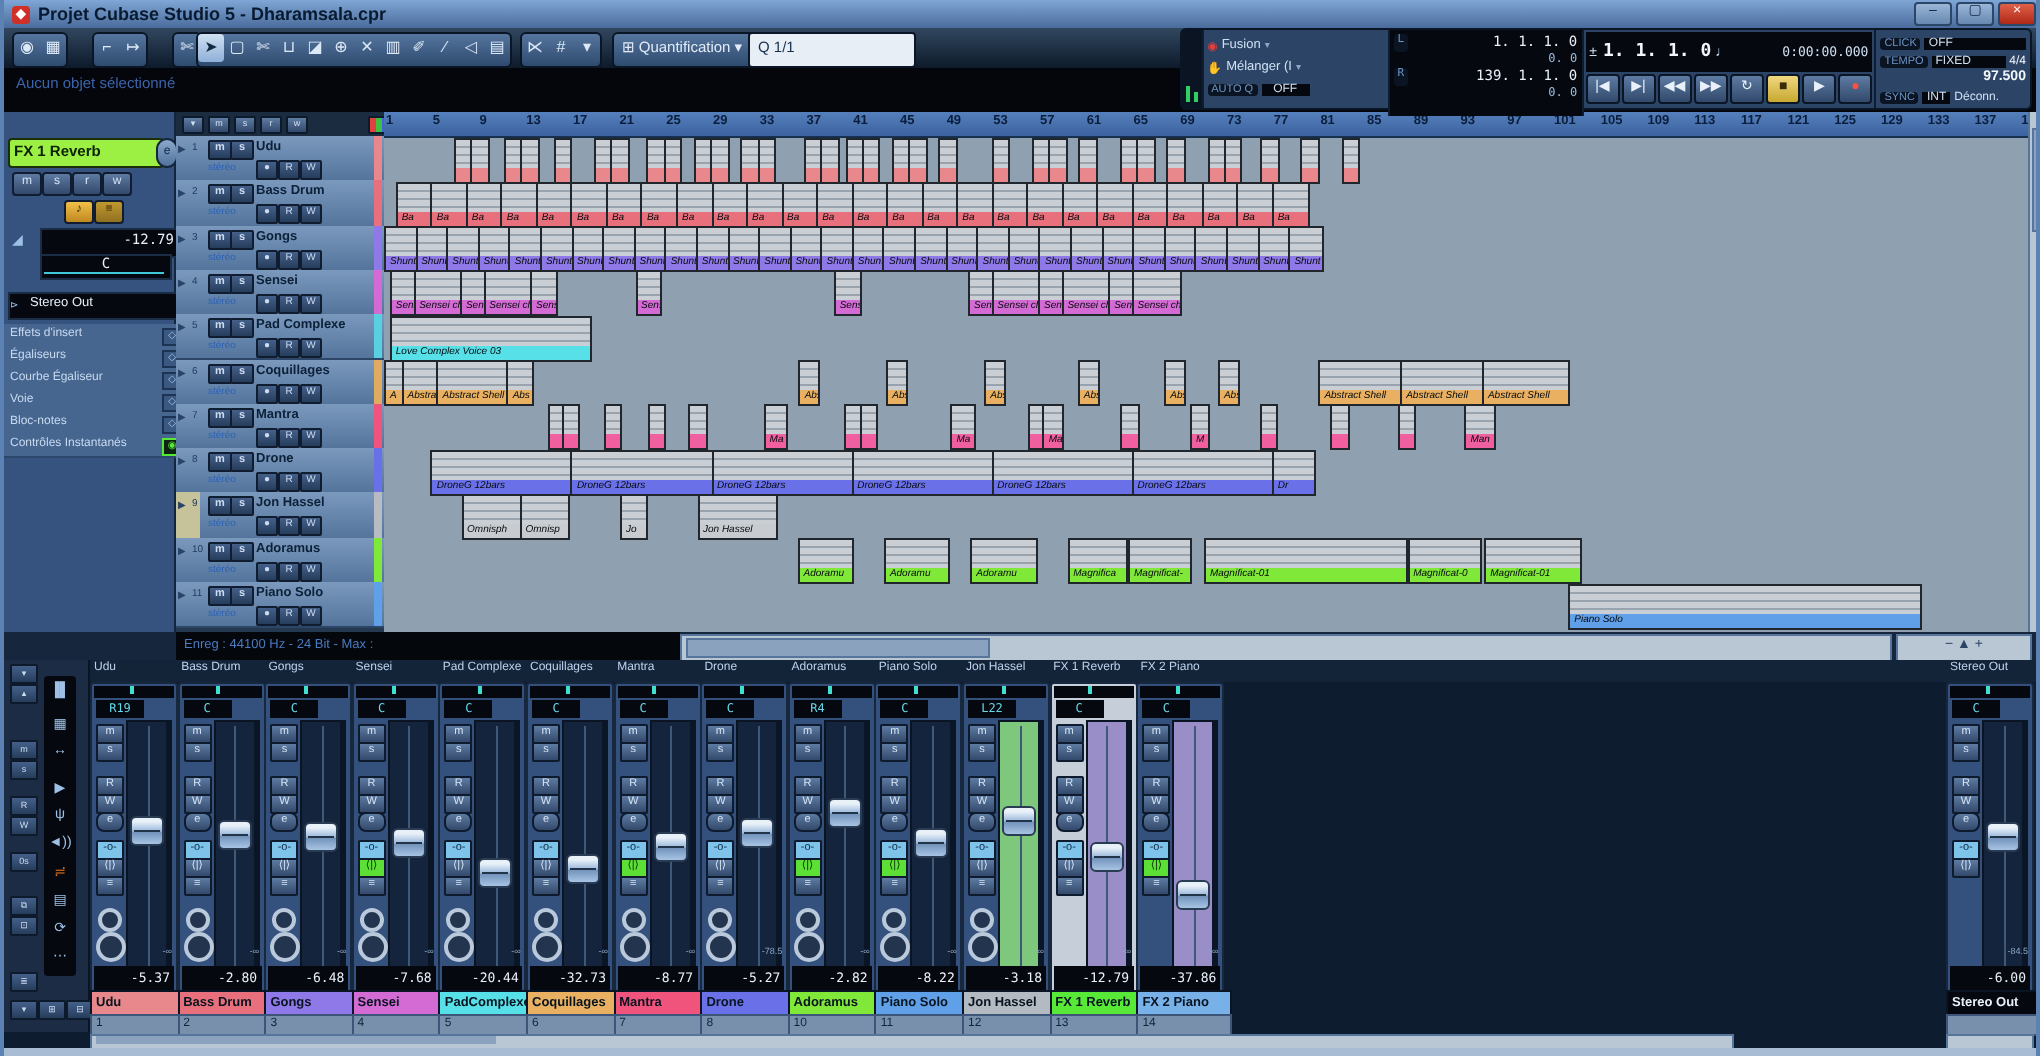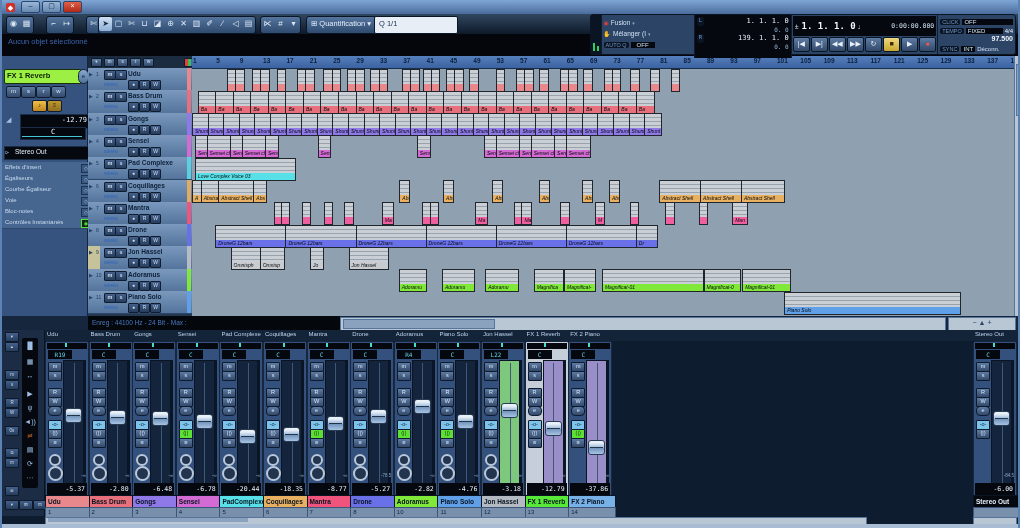--- a/index.html
+++ b/index.html
@@ -130,20 +130,21 @@
   .sthscroll{position:absolute;left:971px;top:187px;width:42px;height:6px;background:#b9c6d4;border:1px solid #57749a;}
   .bottomedge{left:0;top:524px;width:1020px;height:4px;background:#a8bcd4;}
 </style>
 </head>
 <body>
 
 <div id="app">
 
   <div class="abs titlebar">
     <div class="appicon">◆</div>
+    <div class="titletext">Projet Cubase Studio 5 - Dharamsala.cpr</div>
     <div id="winbtns" style="display:flex">
         <div class="winbtn">–</div>
         <div class="winbtn">▢</div>
         <div class="winbtn close">×</div>
       </div>
   </div>
 
   <div class="abs toolbar">
     <div id="tb-left">
         <div class="tgroup" style="left: 4px;">
@@ -1224,21 +1225,21 @@
           <div class="sb litgreen" style="top: 87px;">⟨|⟩</div>
           <div class="sb" style="top: 96px;">≡</div>
           <div class="circ" style="left: 3px; top: 112px; width: 8px; height: 8px;"></div>
           <div class="circ" style="left: 2px; top: 124px; width: 11px; height: 11px;"></div>
           <div class="lane">
             <div class="groove"></div>
             <div class="cap" style="top: 52.88px;"></div>
           </div>
           <div class="meterln"></div>
           <div class="peak">-∞</div>
-          <div class="dbbox">-6.78</div>
+          <div class="dbbox">-7.68</div>
         </div>
         <div class="mtag" style="left: 173.8px; width: 43.6px; background: rgb(212, 107, 212);">Sensei</div>
         <div class="mnum" style="left: 173.8px; width: 43.6px;">4</div>
         <div class="strip" style="left: 217.4px; width: 42px;">
           <div class="s-bridge"></div>
           <div class="s-bridgetick"></div>
           <div class="s-pan">C</div>
           <div class="sb" style="top: 20px;">m</div>
           <div class="sb" style="top: 29px;">s</div>
           <div class="sb" style="top: 46px;">R</div>
@@ -1272,21 +1273,21 @@
           <div class="sb" style="top: 87px;">⟨|⟩</div>
           <div class="sb" style="top: 96px;">≡</div>
           <div class="circ" style="left: 3px; top: 112px; width: 8px; height: 8px;"></div>
           <div class="circ" style="left: 2px; top: 124px; width: 11px; height: 11px;"></div>
           <div class="lane">
             <div class="groove"></div>
             <div class="cap" style="top: 65.6px;"></div>
           </div>
           <div class="meterln"></div>
           <div class="peak">-∞</div>
-          <div class="dbbox">-18.35</div>
+          <div class="dbbox">-32.73</div>
         </div>
         <div class="mtag" style="left: 261px; width: 43.6px; background: rgb(232, 176, 96);">Coquillages</div>
         <div class="mnum" style="left: 261px; width: 43.6px;">6</div>
         <div class="strip" style="left: 304.6px; width: 42px;">
           <div class="s-bridge"></div>
           <div class="s-bridgetick"></div>
           <div class="s-pan">C</div>
           <div class="sb" style="top: 20px;">m</div>
           <div class="sb" style="top: 29px;">s</div>
           <div class="sb" style="top: 46px;">R</div>
@@ -1368,21 +1369,21 @@
           <div class="sb litgreen" style="top: 87px;">⟨|⟩</div>
           <div class="sb" style="top: 96px;">≡</div>
           <div class="circ" style="left: 3px; top: 112px; width: 8px; height: 8px;"></div>
           <div class="circ" style="left: 2px; top: 124px; width: 11px; height: 11px;"></div>
           <div class="lane">
             <div class="groove"></div>
             <div class="cap" style="top: 52.88px;"></div>
           </div>
           <div class="meterln"></div>
           <div class="peak">-∞</div>
-          <div class="dbbox">-4.76</div>
+          <div class="dbbox">-8.22</div>
         </div>
         <div class="mtag" style="left: 435.4px; width: 43.6px; background: rgb(96, 160, 232);">Piano Solo</div>
         <div class="mnum" style="left: 435.4px; width: 43.6px;">11</div>
         <div class="strip" style="left: 479px; width: 42px;">
           <div class="s-bridge"></div>
           <div class="s-bridgetick"></div>
           <div class="s-pan">L22</div>
           <div class="sb" style="top: 20px;">m</div>
           <div class="sb" style="top: 29px;">s</div>
           <div class="sb" style="top: 46px;">R</div>

